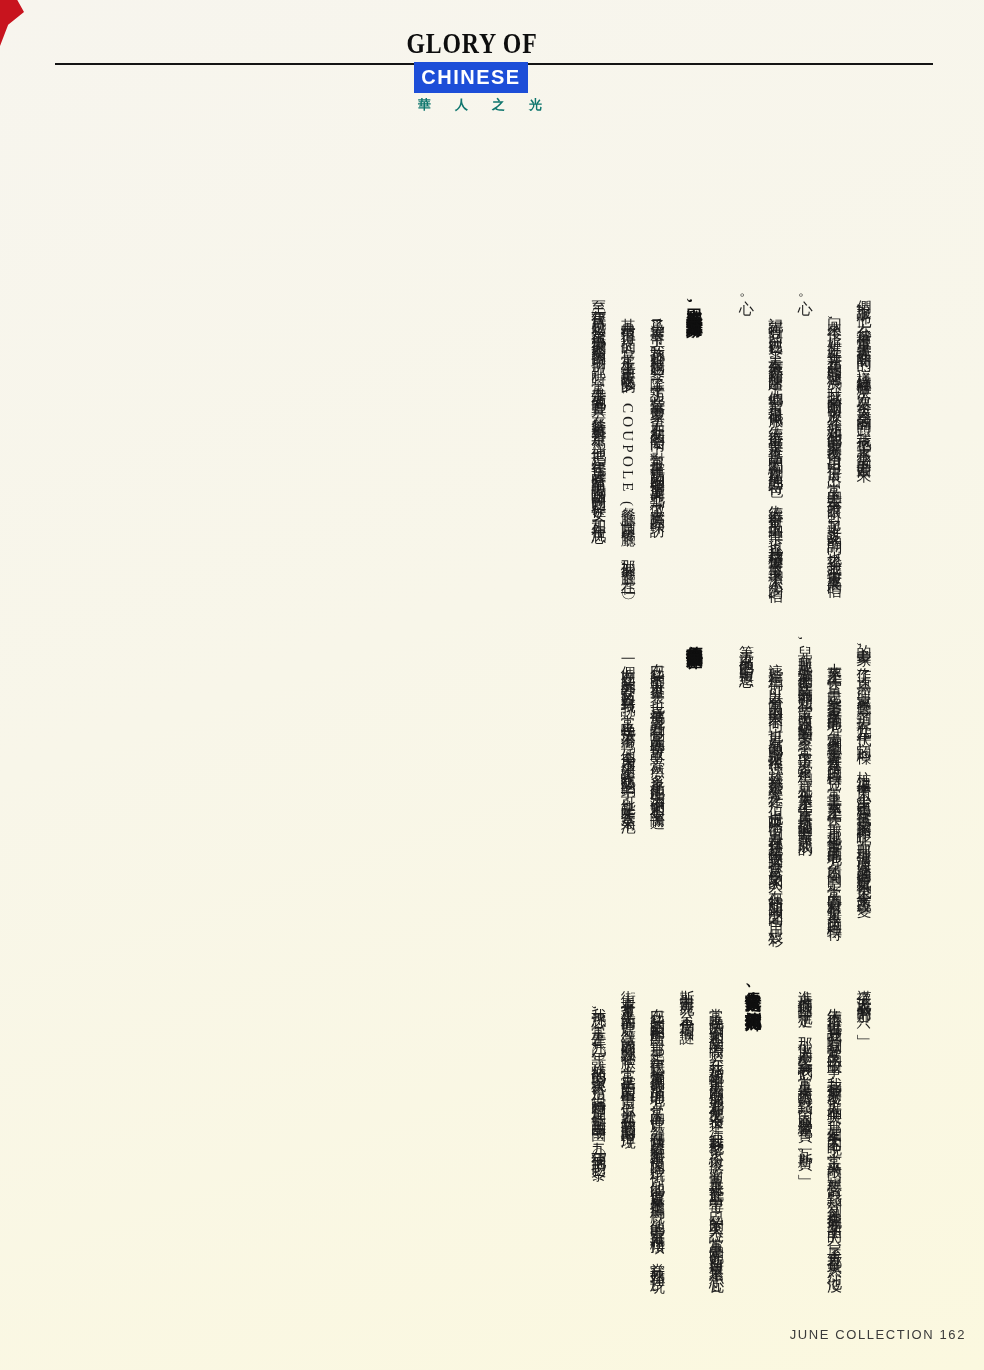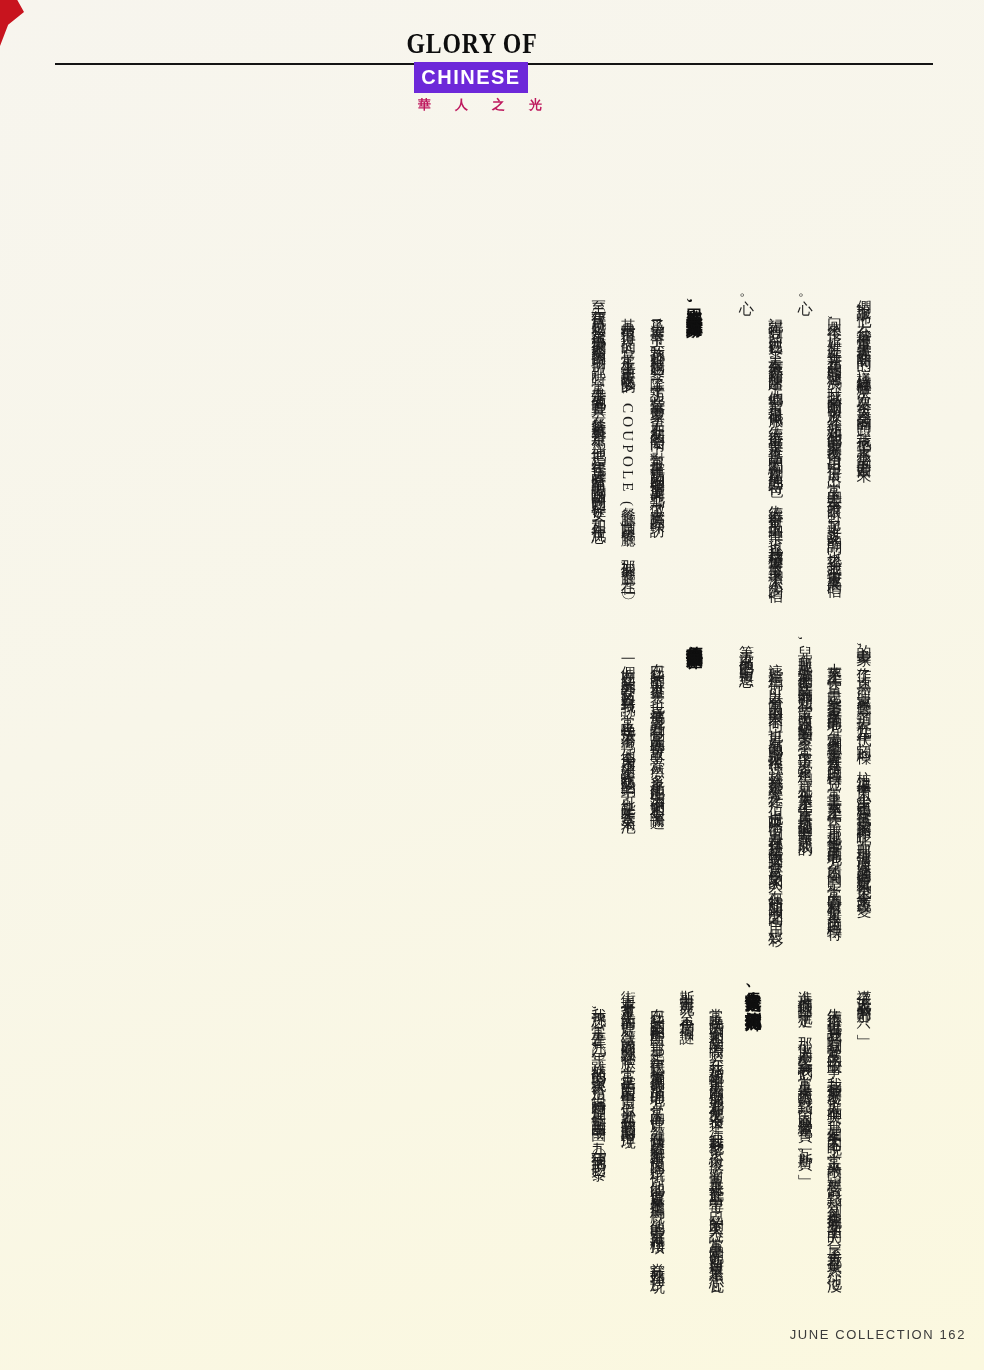--- a/index.html
+++ b/index.html
@@ -21,29 +21,29 @@
     background:#141414;
   }
   .glory {
     position:absolute; top:27px; left:0; width:944px; text-align:center;
     font-family:"Liberation Serif","DejaVu Serif",serif;
     font-weight:bold; font-size:29px; letter-spacing:1px; color:#0e0e0e;
     transform:scaleX(.82); transform-origin:center;
   }
   .chinese-box {
     position:absolute; top:62px; left:414px; width:114px; height:31px;
-    background:#6d28d9; display:flex; align-items:center; justify-content:center;
+    background:#1d4ed8; display:flex; align-items:center; justify-content:center;
   }
   .chinese-box span {
     color:#ffffff; font-family:"Liberation Sans","DejaVu Sans",sans-serif;
     font-weight:bold; font-size:20px; letter-spacing:1.5px;
   }
   .tagline {
     position:absolute; top:96px; left:0; width:960px; text-align:center;
-    font-size:13px; font-weight:bold; color:#be185d;
+    font-size:13px; font-weight:bold; color:#0f766e;
     letter-spacing:24px; text-indent:24px;
   }
   
   .band {
     position:absolute; right:106px; height:293px;
     writing-mode:vertical-rl;
     font-size:15px; letter-spacing:3.2px; line-height:29.4px;
     color:#1b1b1b; text-align:left;
   }
   .band1 { top:288px; }

